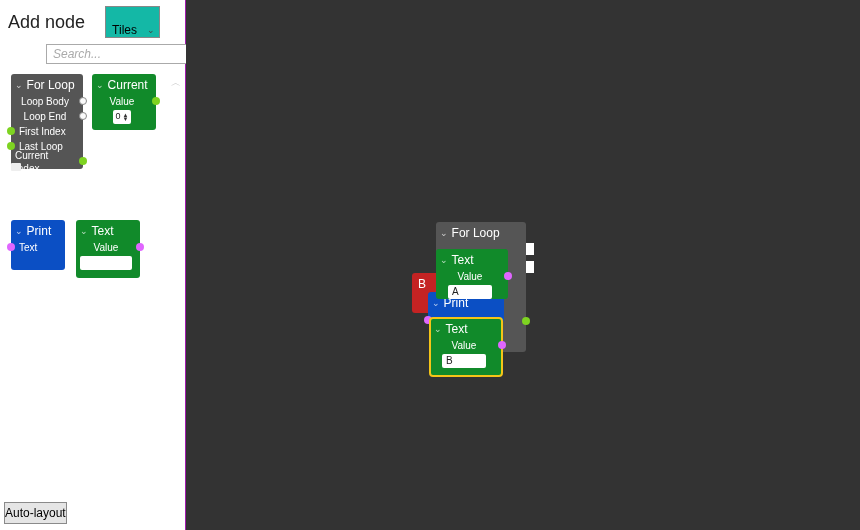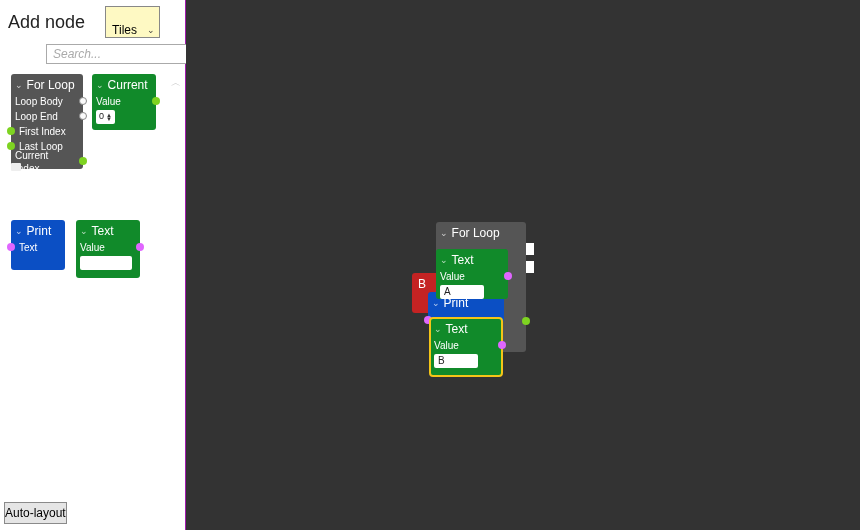--- a/index.html
+++ b/index.html
@@ -28,21 +28,21 @@
   }
   .sidebar-title {
     font-size: 18px;
     font-weight: 400;
     color: #222;
   }
   .view-dropdown {
     display: inline-flex;
     align-items: center;
     border: 1px solid #888;
-    background: #fef9c3;
+    background: #14b8a6;
     height: 32px;
     padding: 15px 4px 0 6px;
     font-size: 12px;
     gap: 10px;
     cursor: pointer;
   }
   .view-dropdown .chev {
     font-size: 9px;
     color: #444;
   }
@@ -114,21 +114,21 @@
   }
   .row {
     display: flex;
     align-items: center;
     font-size: 10px;
     line-height: 13px;
     padding: 0 4px;
     position: relative;
     height: 15px;
   }
-  .row.right { justify-content: flex-start; padding-right: 8px; }
+  .row.right { justify-content: center; padding-right: 8px; }
   .row.left  { justify-content: flex-start; padding-left: 8px; }
   .port {
     position: absolute;
     width: 8px; height: 8px;
     border-radius: 50%;
     top: 3px;
   }
   .port.l { left: -4px; }
   .port.r { right: -4px; }
   .p-white { background: #fafafa; border:1px solid #888;}

